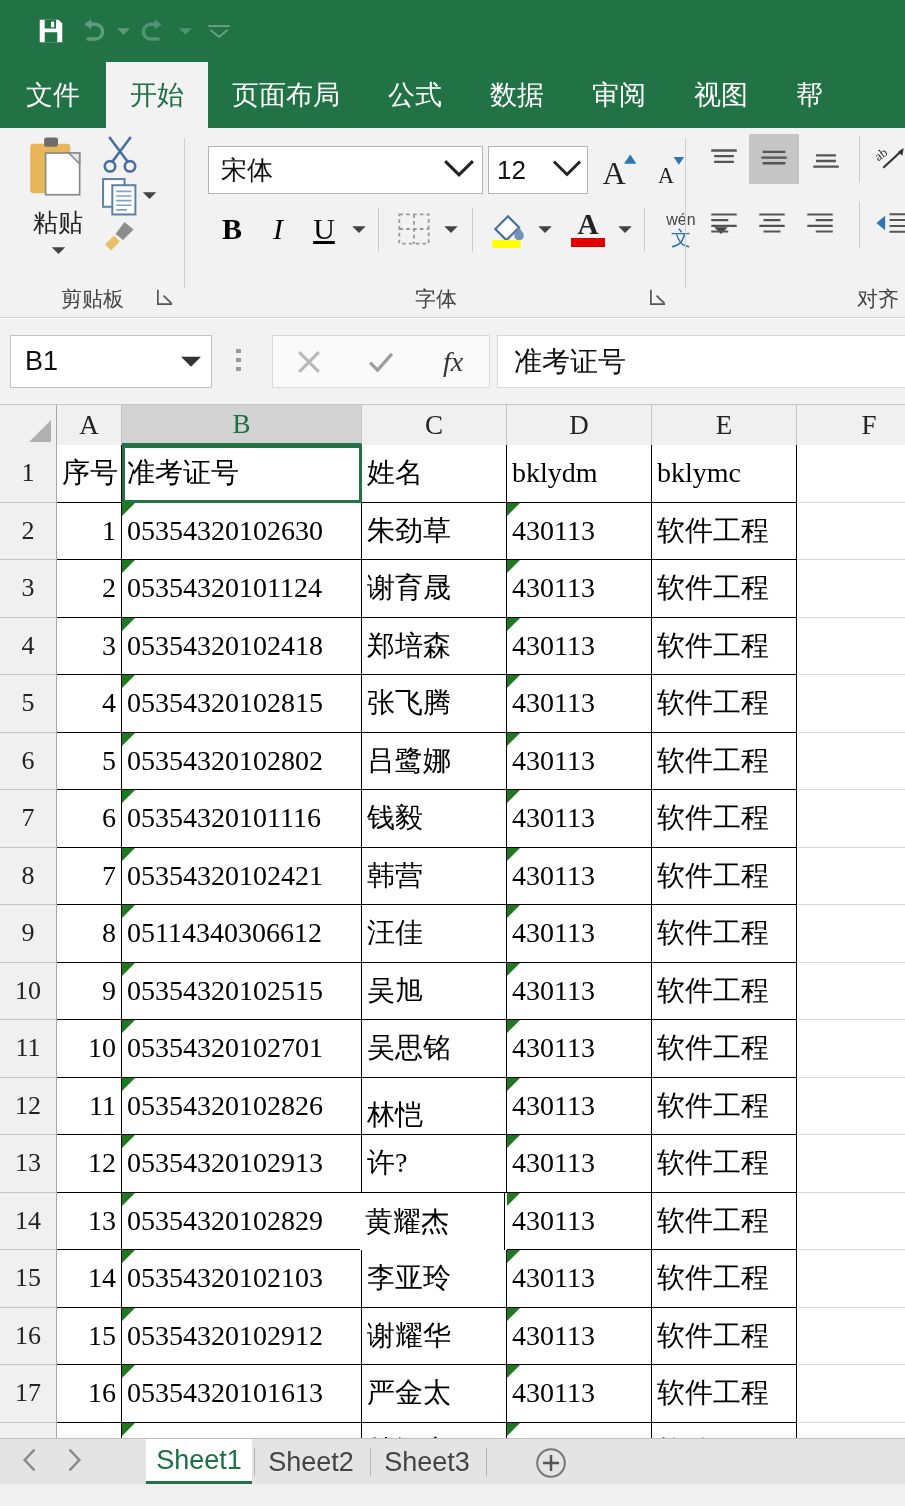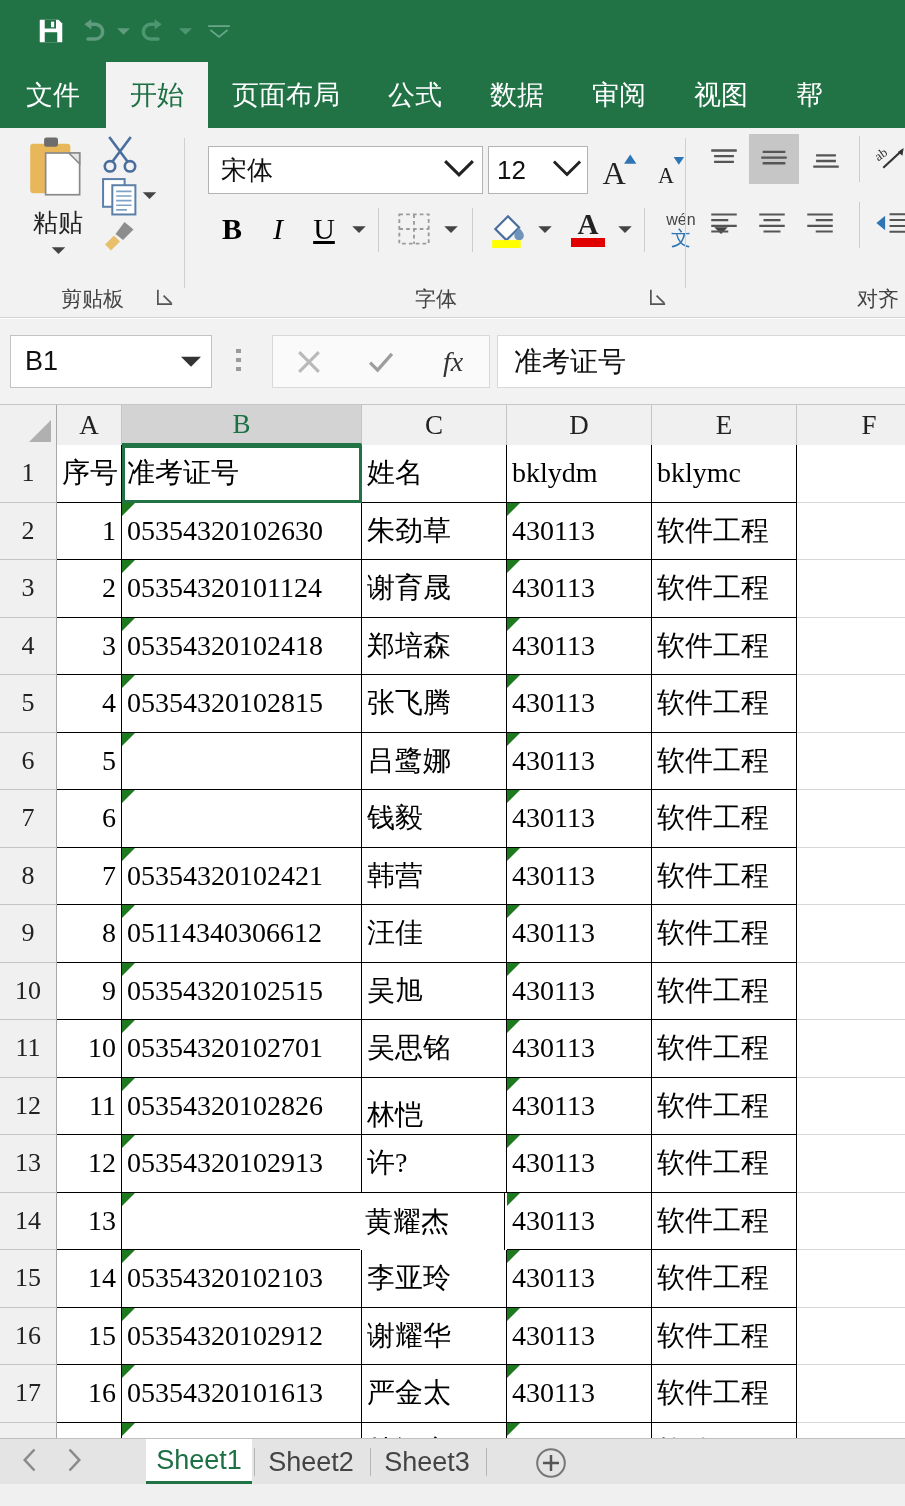--- a/index.html
+++ b/index.html
@@ -665,37 +665,39 @@
         </div>
         <div class="cell" style="left: 652px; width: 145px; top: 270px; height: 57.5px;">
           <span style="position: relative;">软件工程</span>
         </div>
         <div class="cell empty" style="left: 797px; width: 145px; top: 270px; height: 57.5px;"></div>
         <div class="cell num" style="left: 57px; width: 65px; top: 327.5px; height: 57.5px;">
           <span style="position: relative;">5</span>
         </div>
         <div class="cell" style="left: 122px; width: 240px; top: 327.5px; height: 57.5px;">
           <div class="errtri"></div>
+          <span style="position: relative;">05354320102802</span>
         </div>
         <div class="cell" style="left: 362px; width: 145px; top: 327.5px; height: 57.5px;">
           <span style="position: relative;">吕鹭娜</span>
         </div>
         <div class="cell" style="left: 507px; width: 145px; top: 327.5px; height: 57.5px;">
           <div class="errtri"></div>
           <span style="position: relative;">430113</span>
         </div>
         <div class="cell" style="left: 652px; width: 145px; top: 327.5px; height: 57.5px;">
           <span style="position: relative;">软件工程</span>
         </div>
         <div class="cell empty" style="left: 797px; width: 145px; top: 327.5px; height: 57.5px;"></div>
         <div class="cell num" style="left: 57px; width: 65px; top: 385px; height: 57.5px;">
           <span style="position: relative;">6</span>
         </div>
         <div class="cell" style="left: 122px; width: 240px; top: 385px; height: 57.5px;">
           <div class="errtri"></div>
+          <span style="position: relative;">05354320101116</span>
         </div>
         <div class="cell" style="left: 362px; width: 145px; top: 385px; height: 57.5px;">
           <span style="position: relative;">钱毅</span>
         </div>
         <div class="cell" style="left: 507px; width: 145px; top: 385px; height: 57.5px;">
           <div class="errtri"></div>
           <span style="position: relative;">430113</span>
         </div>
         <div class="cell" style="left: 652px; width: 145px; top: 385px; height: 57.5px;">
           <span style="position: relative;">软件工程</span>
@@ -807,20 +809,21 @@
         </div>
         <div class="cell" style="left: 652px; width: 145px; top: 730px; height: 57.5px;">
           <span style="position: relative;">软件工程</span>
         </div>
         <div class="cell empty" style="left: 797px; width: 145px; top: 730px; height: 57.5px;"></div>
         <div class="cell num" style="left: 57px; width: 65px; top: 787.5px; height: 57.5px;">
           <span style="position: relative;">13</span>
         </div>
         <div class="cell" style="left: 122px; width: 240px; top: 787.5px; height: 57.5px;">
           <div class="errtri"></div>
+          <span style="position: relative;">05354320102829</span>
         </div>
         <div class="cell" style="left: 360px; width: 145px; top: 787.5px; height: 60px; font-family: Liberation Serif, serif;">
           <span style="position: relative;">黄耀杰</span>
         </div>
         <div class="cell" style="left: 507px; width: 145px; top: 787.5px; height: 57.5px;">
           <div class="errtri"></div>
           <span style="position: relative;">430113</span>
         </div>
         <div class="cell" style="left: 652px; width: 145px; top: 787.5px; height: 57.5px;">
           <span style="position: relative;">软件工程</span>

